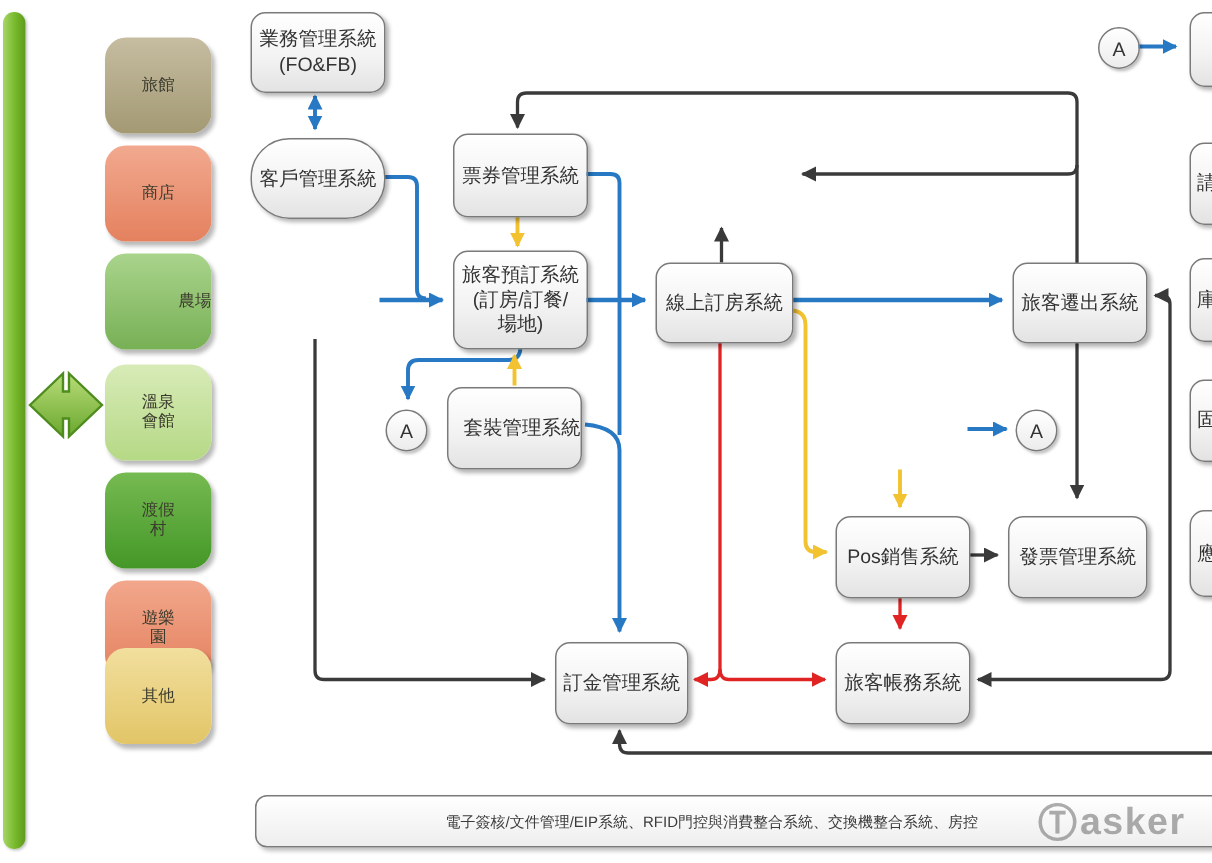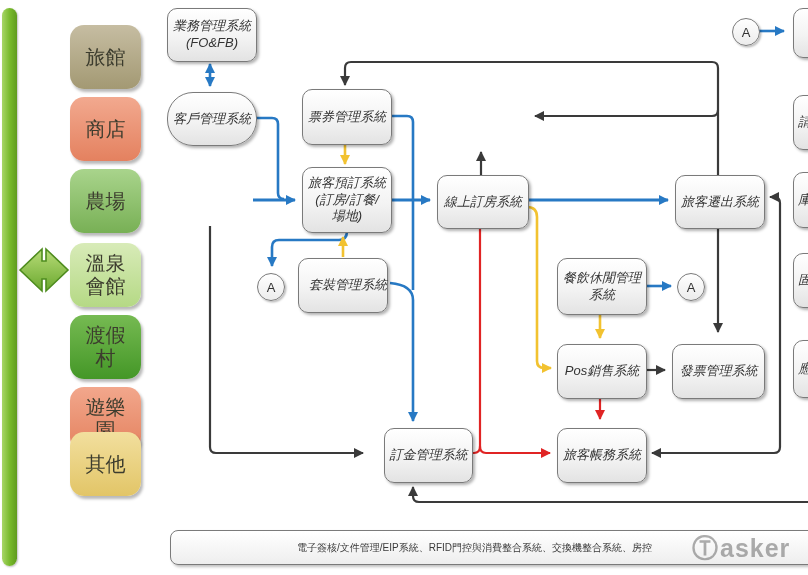--- a/index.html
+++ b/index.html
@@ -10,27 +10,27 @@
   .wb.thick{stroke-width:3;}
   .wy{stroke:var(--yellow);fill:none;stroke-width:2.6;}
   .wr{stroke:var(--red);fill:none;stroke-width:2.2;}
   .wk{stroke:var(--black);fill:none;stroke-width:2.2;}
   .mb{fill:var(--blue);} .my{fill:var(--yellow);} .mr{fill:var(--red);} .mk{fill:var(--black);}
   .rail{position:absolute;left:2px;top:8px;width:15px;height:558px;border-radius:8px;z-index:2;
         background:linear-gradient(90deg,#a8d668,#76b82a 55%,#5f9b1e);box-shadow:1px 1px 2px rgba(0,0,0,.25);}
   .dbl{position:absolute;z-index:2;}
   .cat{position:absolute;left:70px;width:71px;height:64px;border-radius:14px;z-index:2;
        display:flex;flex-direction:column;align-items:center;justify-content:center;
-       color:#3c3c2e;font-size:20px;line-height:1.15;box-shadow:2px 3px 3px rgba(0,0,0,.28);}
+       color:#3c3c2e;font-size:11px;line-height:1.15;box-shadow:2px 3px 3px rgba(0,0,0,.28);}
   .cat span{display:block;text-align:center;}
   .sys{position:absolute;z-index:2;border:1.4px solid #7a7a7a;border-radius:10px;
        background:linear-gradient(180deg,#ffffff 0%,#f3f3f3 55%,#e3e3e3 100%);
        box-shadow:2px 2px 3px rgba(0,0,0,.3);display:flex;flex-direction:column;
        align-items:center;justify-content:center;color:#333;font-size:13px;line-height:1.3;}
-  .sys span{display:block;text-align:center;white-space:nowrap;font-style:italic;}
+  .sys span{display:block;text-align:center;white-space:nowrap;}
   .sys.edge{align-items:flex-start;}
   .sys.edge span{padding-left:4px;}
   .acirc{position:absolute;width:26px;height:26px;border-radius:50%;z-index:2;
          border:1.3px solid #7a7a7a;background:linear-gradient(180deg,#fff,#ececec);
          box-shadow:1.5px 1.5px 2px rgba(0,0,0,.25);display:flex;align-items:center;justify-content:center;
          font-size:13px;color:#333;}
   .bottombar{position:absolute;left:170px;top:530px;width:700px;height:33px;z-index:2;
          border:1.4px solid #7a7a7a;border-radius:8px;
          background:linear-gradient(180deg,#ffffff,#eeeeee);box-shadow:2px 2px 3px rgba(0,0,0,.25);
          display:flex;align-items:center;overflow:hidden;}
@@ -101,21 +101,21 @@
   </svg>
 
   <div class="cat" style="top: 25px; background: linear-gradient(rgb(198, 189, 162), rgb(163, 153, 115));">
       <span>旅館</span>
       <span></span>
     </div>
   <div class="cat" style="top: 97px; background: linear-gradient(rgb(242, 169, 143), rgb(228, 129, 95));">
       <span>商店</span>
       <span></span>
     </div>
-  <div class="cat" style="top: 169px; background: linear-gradient(rgb(169, 212, 140), rgb(120, 176, 85));">
+  <div class="cat" style="top: 169px; background: linear-gradient(rgb(169, 212, 140), rgb(120, 176, 85)); align-items: flex-end;">
       <span>農場</span>
       <span></span>
     </div>
   <div class="cat" style="top: 243px; background: linear-gradient(rgb(216, 235, 184), rgb(181, 217, 133));">
       <span>溫泉</span>
       <span>會館</span>
     </div>
   <div class="cat" style="top: 315px; background: linear-gradient(rgb(118, 186, 82), rgb(68, 151, 39));">
       <span>渡假</span>
       <span>村</span>
@@ -146,31 +146,27 @@
     </div>
   <div class="sys" style="left:298px;top:258px;width:88px;height:53px;align-items:flex-end;">
       <span>套裝管理系統</span>
     </div>
   <div class="sys" style="left:437px;top:175px;width:90px;height:52px;">
       <span>線上訂房系統</span>
     </div>
   <div class="sys" style="left:675px;top:175px;width:88px;height:52px;">
       <span>旅客遷出系統</span>
     </div>
-  <div class="sys" style="left:557px;top:258px;width:88px;height:55px;">
-      <span>餐飲休閒管理</span>
-      <span>系統</span>
-    </div>
   <div class="sys" style="left:557px;top:344px;width:88px;height:53px;">
       <span>Pos銷售系統</span>
     </div>
   <div class="sys" style="left:672px;top:344px;width:91px;height:53px;">
       <span>發票管理系統</span>
     </div>
-  <div class="sys" style="left:370px;top:428px;width:87px;height:53px;margin-left:14px;">
+  <div class="sys" style="left:370px;top:428px;width:87px;height:53px;">
       <span>訂金管理系統</span>
     </div>
   <div class="sys" style="left:557px;top:428px;width:88px;height:53px;">
       <span>旅客帳務系統</span>
     </div>
 
   <div class="sys edge" style="left:793px;top:8px;width:70px;height:48px;">
       <span></span>
     </div>
   <div class="sys edge" style="left:793px;top:95px;width:70px;height:53px;">

